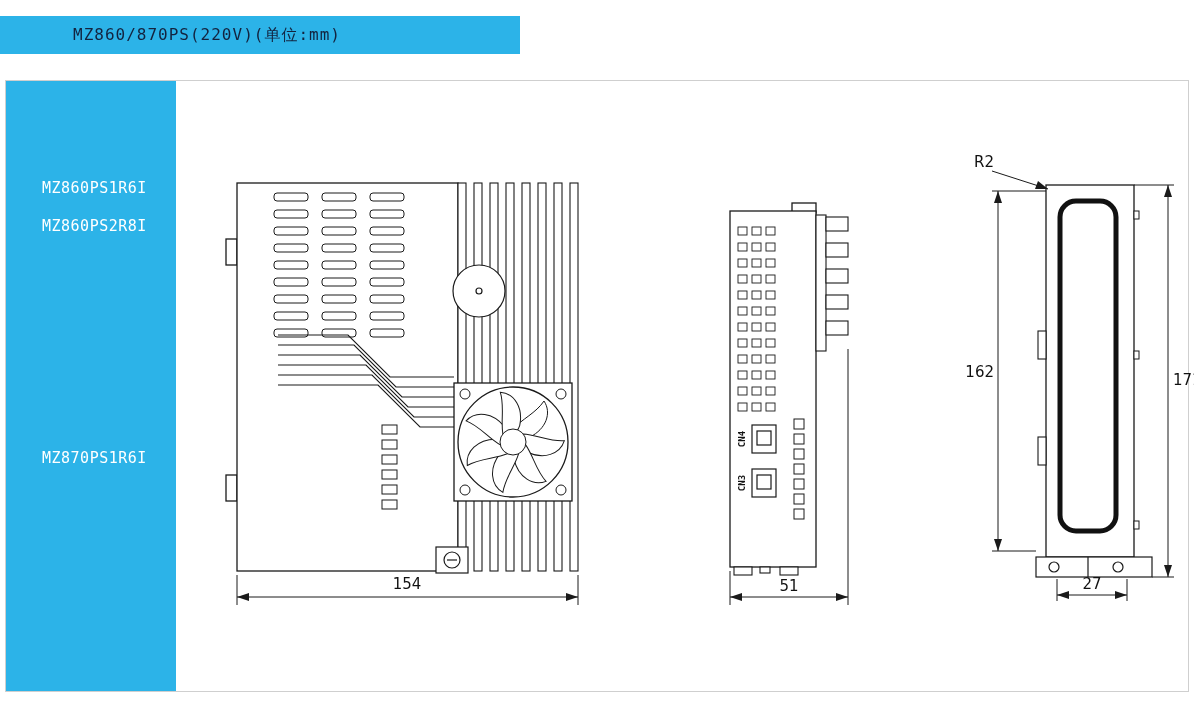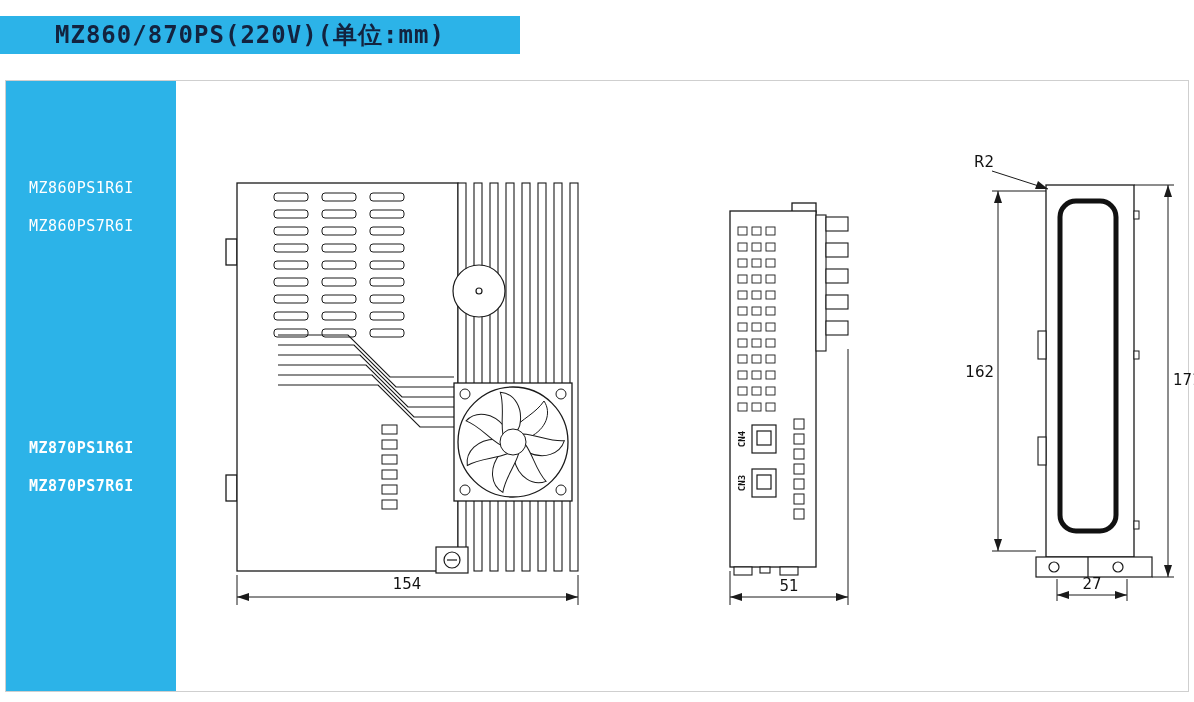--- a/index.html
+++ b/index.html
@@ -2,63 +2,62 @@
 <html><head>
 <meta charset="utf-8">
 <style>
   * { margin:0; padding:0; box-sizing:border-box; }
   html,body { width:1194px; height:702px; background:#ffffff; overflow:hidden; }
   body { position:relative; font-family:"DejaVu Sans Mono","Liberation Mono",monospace; }
 
   .title-bar {
     position:absolute; left:0; top:16px; width:520px; height:38px;
     background:#2cb3e8; color:#13233f;
-    font-size:24px; font-weight:bold; line-height:38px;
-    padding-left:55px; letter-spacing:1px; white-space:nowrap;
+    font-size:16px; font-weight:normal; line-height:38px;
+    padding-left:73px; letter-spacing:1px; white-space:nowrap;
   }
 
   .content {
     position:absolute; left:5px; top:80px; width:1184px; height:612px;
     border:1px solid #cfcfcf; background:#ffffff;
   }
 
   .sidebar {
     position:absolute; left:0; top:0; width:170px; height:100%;
     background:#2cb3e8;
   }
   .model-group { position:absolute; left:0; width:100%; }
   .g1 { top:88px; }
-  .g2 { top:348px;font-weight:bold; }
+  .g2 { top:358px; }
   .model-item {
     height:38px; line-height:38px; color:#ffffff;
-    font-size:15px; padding-left:23px; letter-spacing:0.5px; white-space:nowrap;
+    font-size:15px; padding-left:36px; letter-spacing:0.5px; white-space:nowrap;
   }
 
   .drw { position:absolute; }
   svg text { font-family:"DejaVu Sans","Liberation Sans",sans-serif; fill:#111; }
   .dim { font-size:15px; }
   .cnlabel { font-size:9px; font-weight:bold; font-family:"DejaVu Sans Mono",monospace; }
 </style>
 </head>
 <body>
 
 <div class="title-bar">
   <span>MZ860/870PS(220V)(单位:mm)</span>
 </div>
 
 <div class="content">
 
   <div class="sidebar">
     <div class="model-group g1">
       <div class="model-item">MZ860PS1R6I</div>
-      <div class="model-item">MZ860PS7R6I</div>
+      <div class="model-item">MZ860PS2R8I</div>
     </div>
     <div class="model-group g2">
       <div class="model-item">MZ870PS1R6I</div>
-      <div class="model-item">MZ870PS7R6I</div>
     </div>
   </div>
 
   <svg class="drw" style="left:218px;top:96px" width="372" height="436" viewBox="0 0 372 436">
     <defs>
       <g id="vrow">
         <rect x="50" y="0" width="34" height="8" rx="3"></rect>
         <rect x="98" y="0" width="34" height="8" rx="3"></rect>
         <rect x="146" y="0" width="34" height="8" rx="3"></rect>
       </g>

